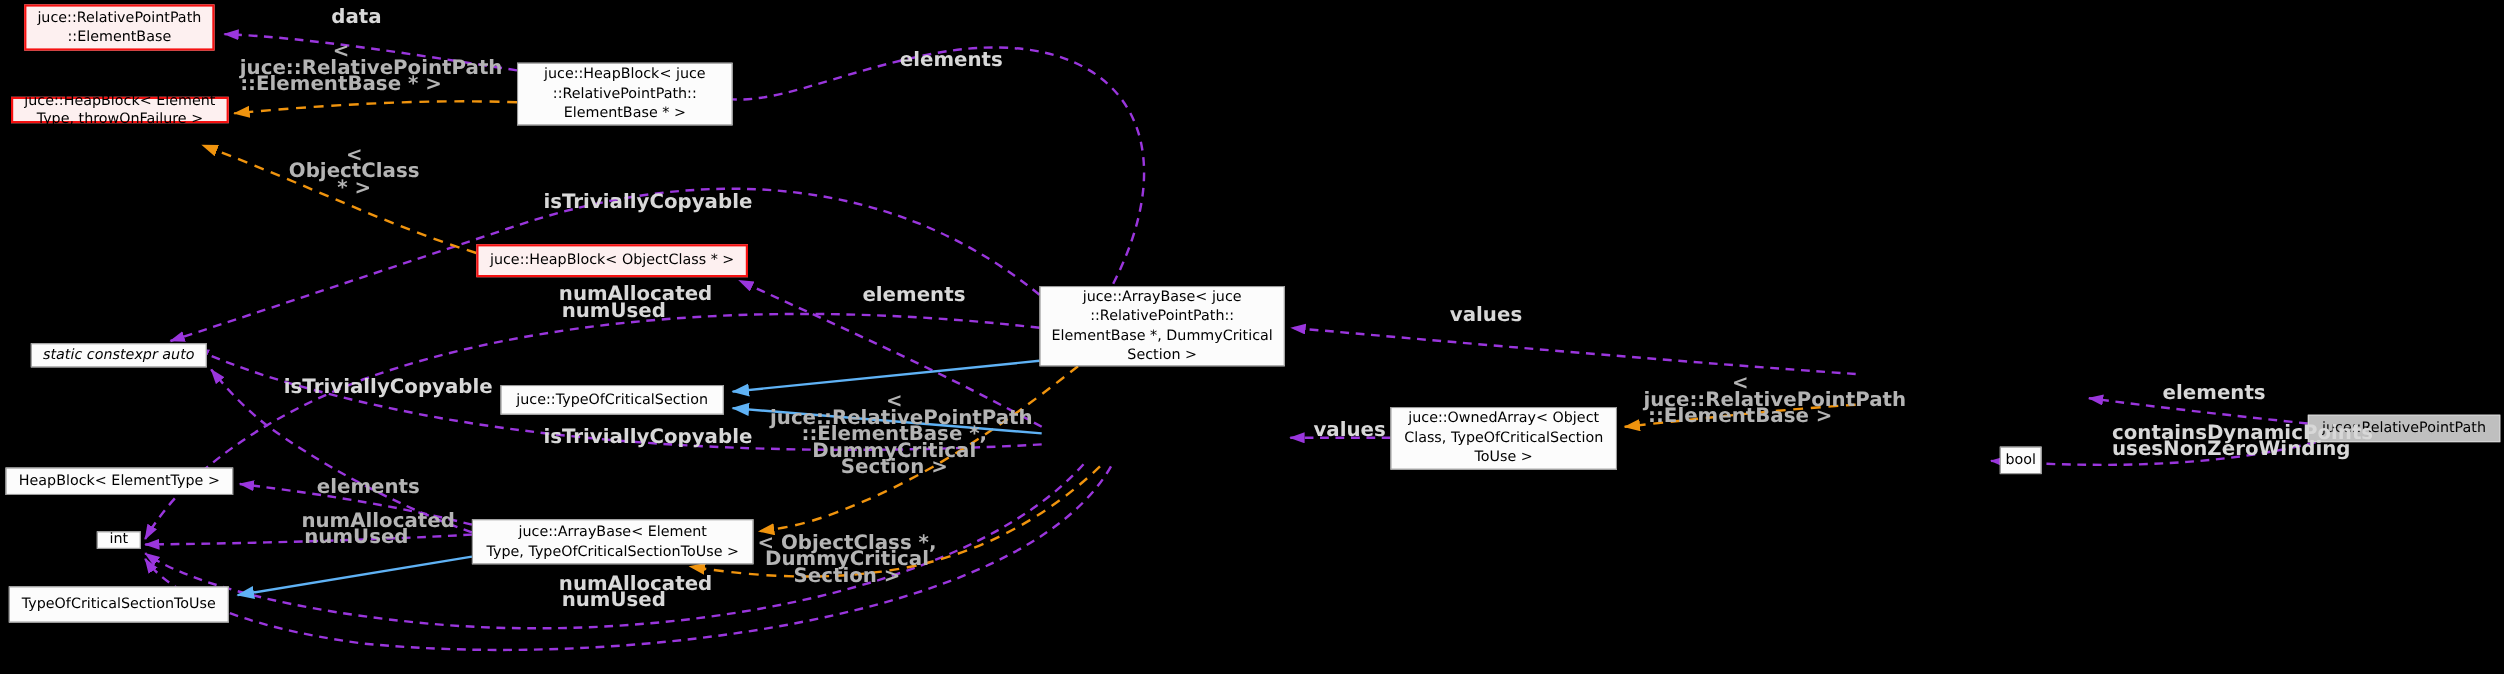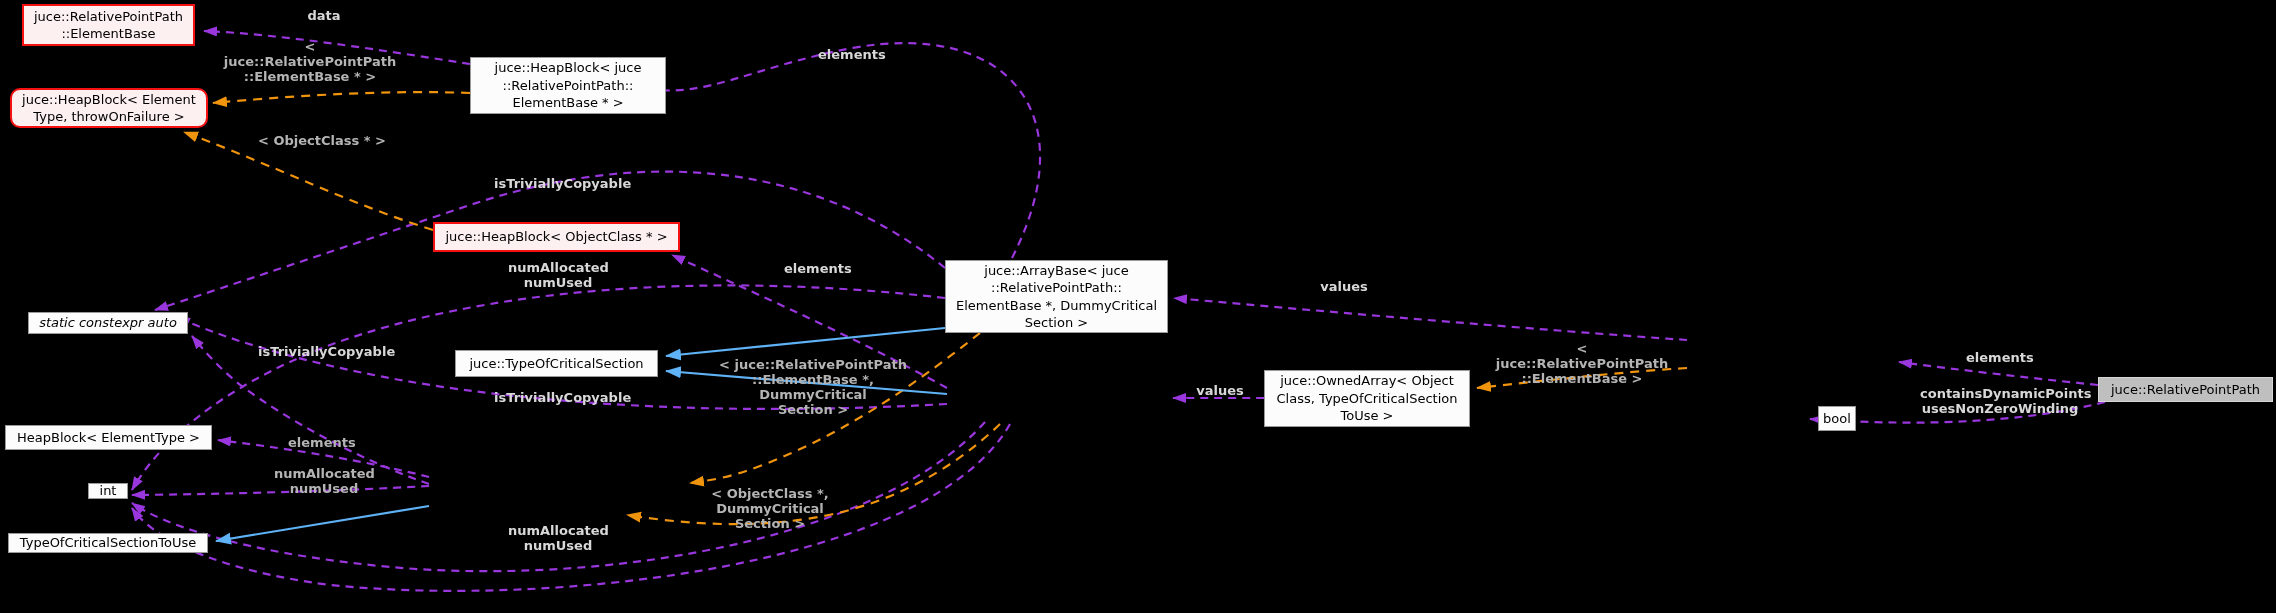--- a/index.html
+++ b/index.html
@@ -5,21 +5,21 @@
   html,body{margin:0;padding:0;background:#000;}
   .stage{position:relative;width:2276px;height:613px;background:#000;overflow:hidden;
          font-family:"DejaVu Sans",sans-serif;}
   svg.edges{position:absolute;left:0;top:0;width:2276px;height:613px;}
   .node{position:absolute;display:flex;align-items:center;justify-content:center;
         text-align:center;background:#fcfcfc;border:1.5px solid #9a9a9a;color:#000;
         font-size:13px;line-height:17.5px;white-space:pre-line;box-sizing:border-box;
         padding:1px 4px;cursor:default;}
   .node.red{border:2.5px solid #f51111;background:#fdf0f0;}
   .node.main{background:#bfbfbf;border:1.5px solid #d6d6d6;}
-  .elabel{position:absolute;text-align:center;color:#b4b4b4;font-size:13px;line-height:15px;
+  .elabel{position:absolute;text-align:center;color:#b4b4b4;font-size:18px;line-height:15px;
           font-weight:bold;white-space:pre-line;}
   .elabel.member{color:#d8d8d8;}
 </style>
 </head>
 <body>
 
 <div class="stage">
 
   <svg class="edges" viewBox="0 0 2276 613">
     <defs>
@@ -62,40 +62,42 @@
 
     <g fill="none" stroke="#5fb2f5" stroke-width="2.2">
       <path d="M 945 328 L 666 356" marker-end="url(#ah-c)"></path>
       <path d="M 947 394 L 666 371" marker-end="url(#ah-c)"></path>
       <path d="M 429 506 L 216 541" marker-end="url(#ah-c)"></path>
     </g>
   </svg>
 
   <div class="node red" style="left:22px;top:4px;width:173px;height:42px;">juce::RelativePointPath
 ::ElementBase</div>
-  <div class="node red" style="left:10px;top:88px;width:198px;height:40px;border-radius:10px;">juce::HeapBlock&lt; Element
+  <div class="node red" style="left:10px;top:88px;width:198px;height:24px;">juce::HeapBlock&lt; Element
 Type, throwOnFailure &gt;</div>
   <div class="node" style="left:470px;top:57px;width:196px;height:57px;">juce::HeapBlock&lt; juce
 ::RelativePointPath::
 ElementBase * &gt;</div>
   <div class="node red" style="left:433px;top:222px;width:247px;height:30px;">juce::HeapBlock&lt; ObjectClass * &gt;</div>
   <div class="node" style="left:28px;top:312px;width:160px;height:22px;font-style:italic;">static constexpr auto</div>
   <div class="node" style="left:455px;top:350px;width:203px;height:27px;">juce::TypeOfCriticalSection</div>
   <div class="node" style="left:945px;top:260px;width:223px;height:73px;">juce::ArrayBase&lt; juce
 ::RelativePointPath::
 ElementBase *, DummyCritical
 Section &gt;</div>
   <div class="node" style="left:1264px;top:370px;width:206px;height:57px;">juce::OwnedArray&lt; Object
 Class, TypeOfCriticalSection
 ToUse &gt;</div>
   <div class="node" style="left:1818px;top:406px;width:38px;height:25px;">bool</div>
   <div class="node main" style="left:2098px;top:377px;width:175px;height:25px;">juce::RelativePointPath</div>
   <div class="node" style="left:5px;top:425px;width:207px;height:25px;">HeapBlock&lt; ElementType &gt;</div>
   <div class="node" style="left:88px;top:483px;width:40px;height:16px;">int</div>
-  <div class="node" style="left:8px;top:533px;width:200px;height:20px;">TypeOfCriticalSectionToUse</div>
+  <div class="node" style="left:8px;top:533px;width:200px;height:33px;">TypeOfCriticalSectionToUse</div>
+  <div class="node" style="left:429px;top:472px;width:256px;height:41px;">juce::ArrayBase&lt; Element
+Type, TypeOfCriticalSectionToUse &gt;</div>
 
   <div class="elabel member" style="left:296px;top:8px;width:56px;">data</div>
   <div class="elabel" style="left:218px;top:39px;width:184px;">&lt; juce::RelativePointPath
 ::ElementBase * &gt;</div>
   <div class="elabel member" style="left:818px;top:47px;width:64px;">elements</div>
   <div class="elabel" style="left:258px;top:133px;width:128px;">&lt; ObjectClass * &gt;</div>
   <div class="elabel member" style="left:494px;top:176px;width:128px;">isTriviallyCopyable</div>
   <div class="elabel member" style="left:508px;top:260px;width:100px;">numAllocated
 numUsed</div>
   <div class="elabel member" style="left:784px;top:261px;width:64px;">elements</div>

